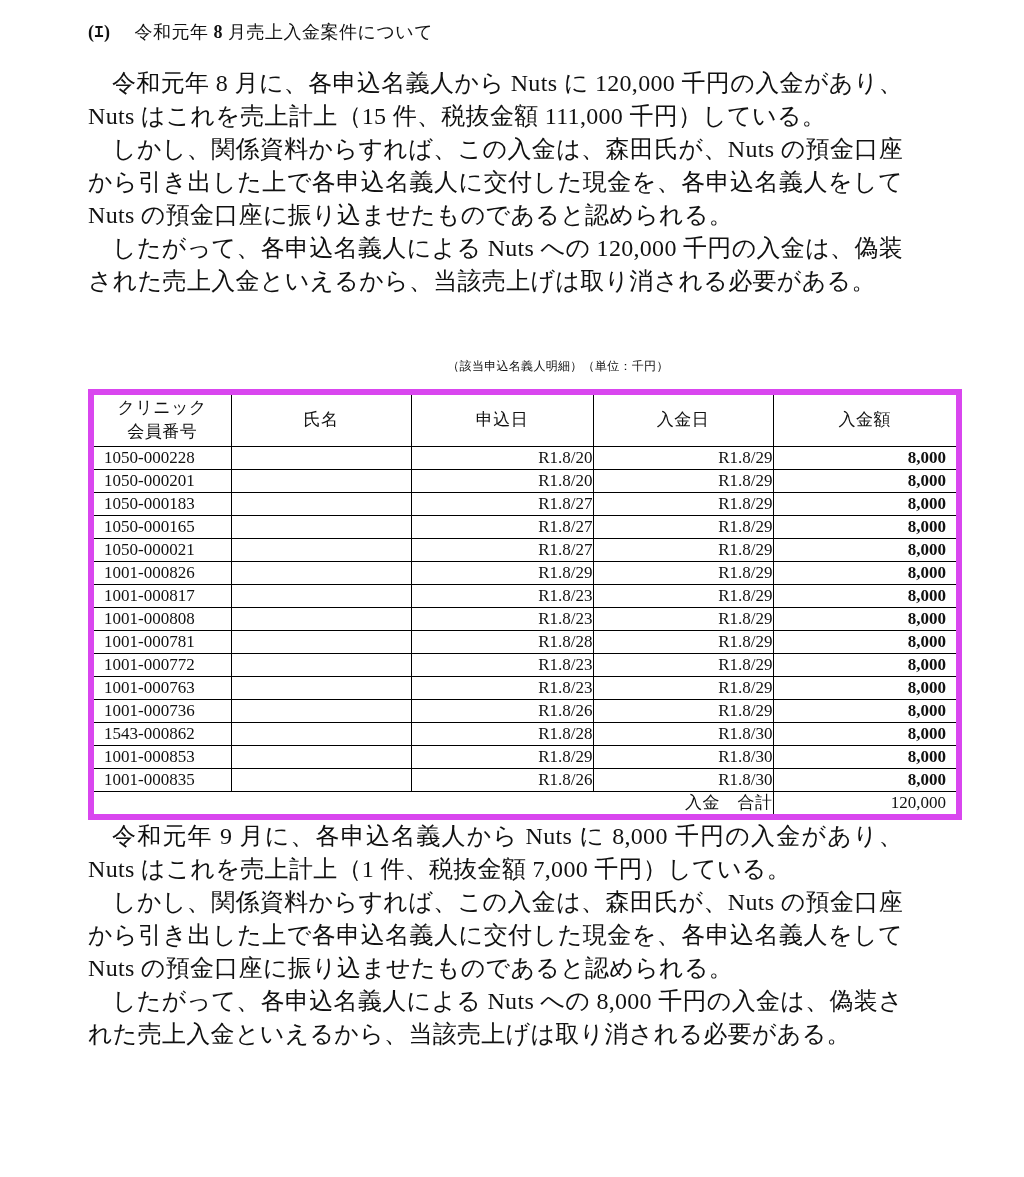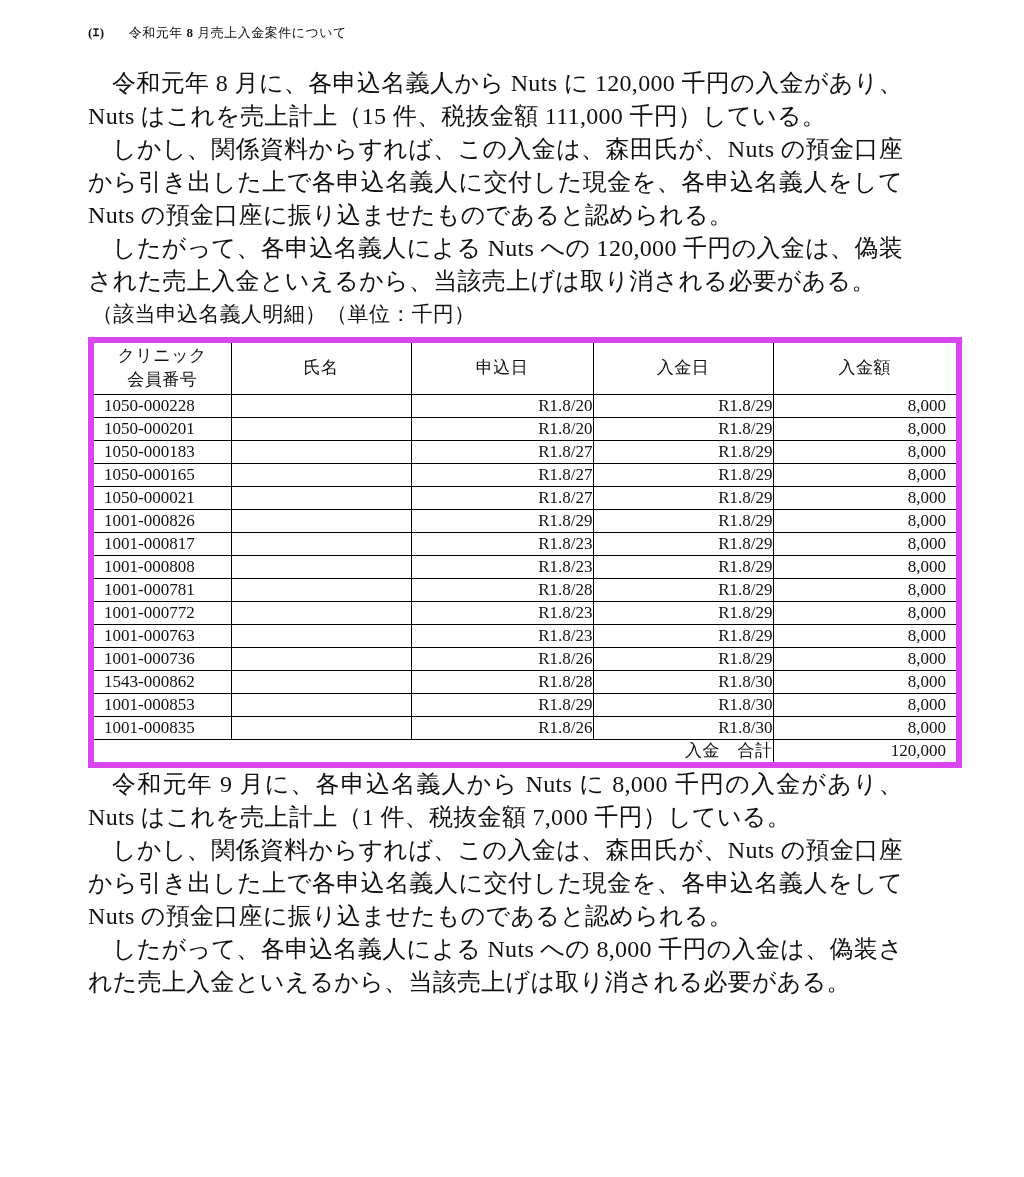--- a/index.html
+++ b/index.html
@@ -6,43 +6,45 @@
   html, body { background: #ffffff; }
   body {
     width: 1024px;
     min-height: 1177px;
     color: #111111;
     font-family: "Liberation Serif", "DejaVu Serif", serif;
   }
   .page { padding: 16px 0 40px 88px; }
 
   .section-heading {
-    font-size: 13px;
+    font-size: 18px;
     line-height: 33px;
     margin-bottom: 18px;
     letter-spacing: 0.5px;
   }
   .section-heading .marker { font-weight: 700; margin-right: 24px; }
   .num-bold { font-weight: 700; }
 
   .para {
     width: 815px;
     font-size: 24px;
     line-height: 33px;
     text-align: justify;
     text-indent: 1em;
     letter-spacing: 0.3px;
   }
 
   .table-caption {
-    font-size: 21px;
+    font-size: 12px;
     line-height: 33px;
+    margin-top: 52px;
     margin-bottom: 6px;
     padding-left: 4px;
     letter-spacing: 0.3px;
+    text-align: center;
   }
 
   table.detail {
     border-collapse: collapse;
     table-layout: fixed;
     width: 868px;
     border: 6px solid #d946ef;
     font-size: 17px;
   }
   table.detail th, table.detail td {
@@ -60,21 +62,21 @@
   }
   table.detail tbody td, table.detail tfoot td {
     height: 23px;
     line-height: 22px;
     padding-top: 0;
     padding-bottom: 0;
   }
   .c-member { text-align: left; padding-left: 10px; }
   .c-name   { text-align: left; }
   .c-apply, .c-paydate { text-align: right; }
-  .c-amount { text-align: right; padding-right: 10px; }
+  .c-amount { text-align: right; padding-right: 10px; font-weight: bold; }
   .total-label { text-align: right; padding-right: 0; letter-spacing: 0.5px; }
   .total-value { text-align: right; padding-right: 10px; }
 
   .section-2 { margin-top: 30px; }
 </style>
 </head>
 <body>
 
 <div class="page">
 

